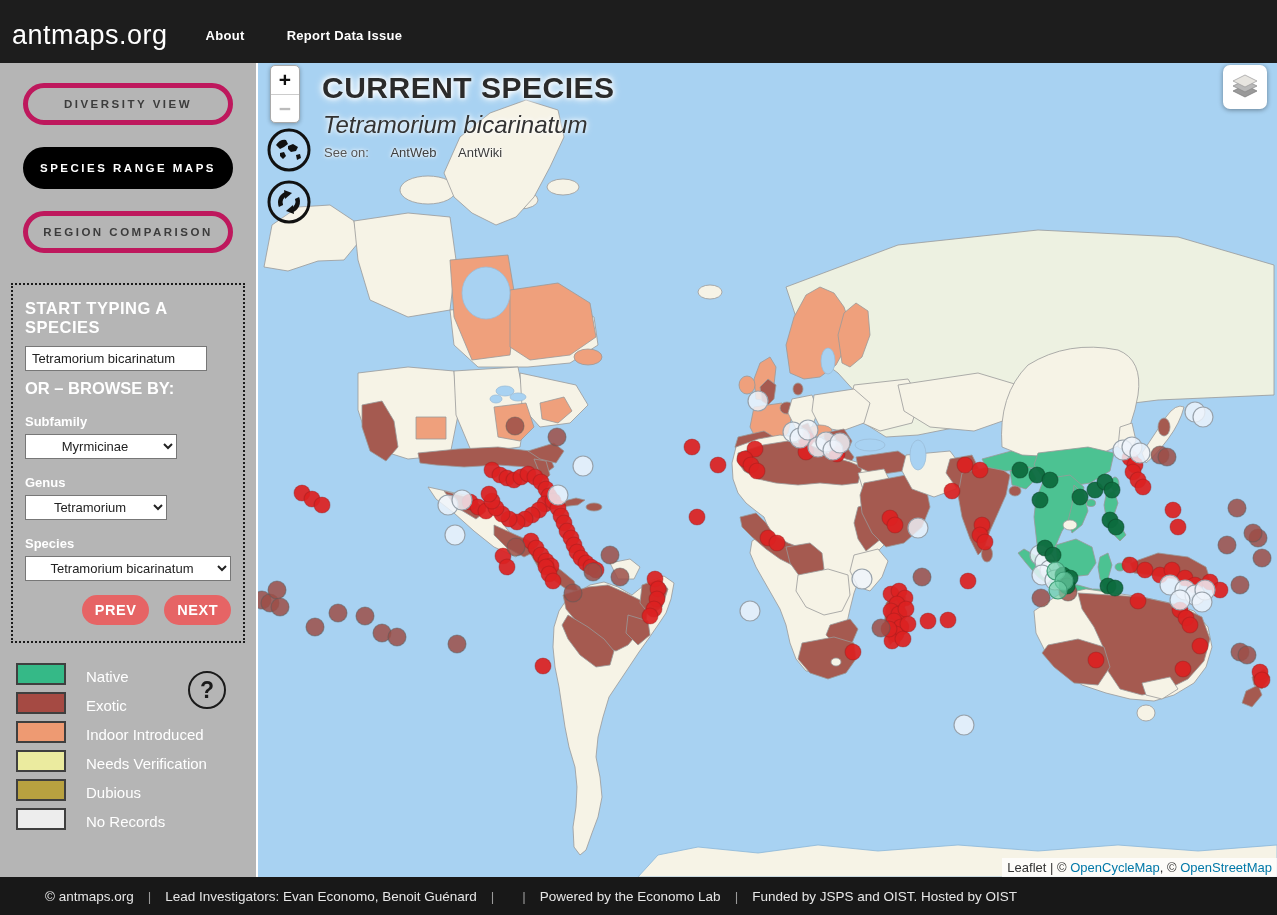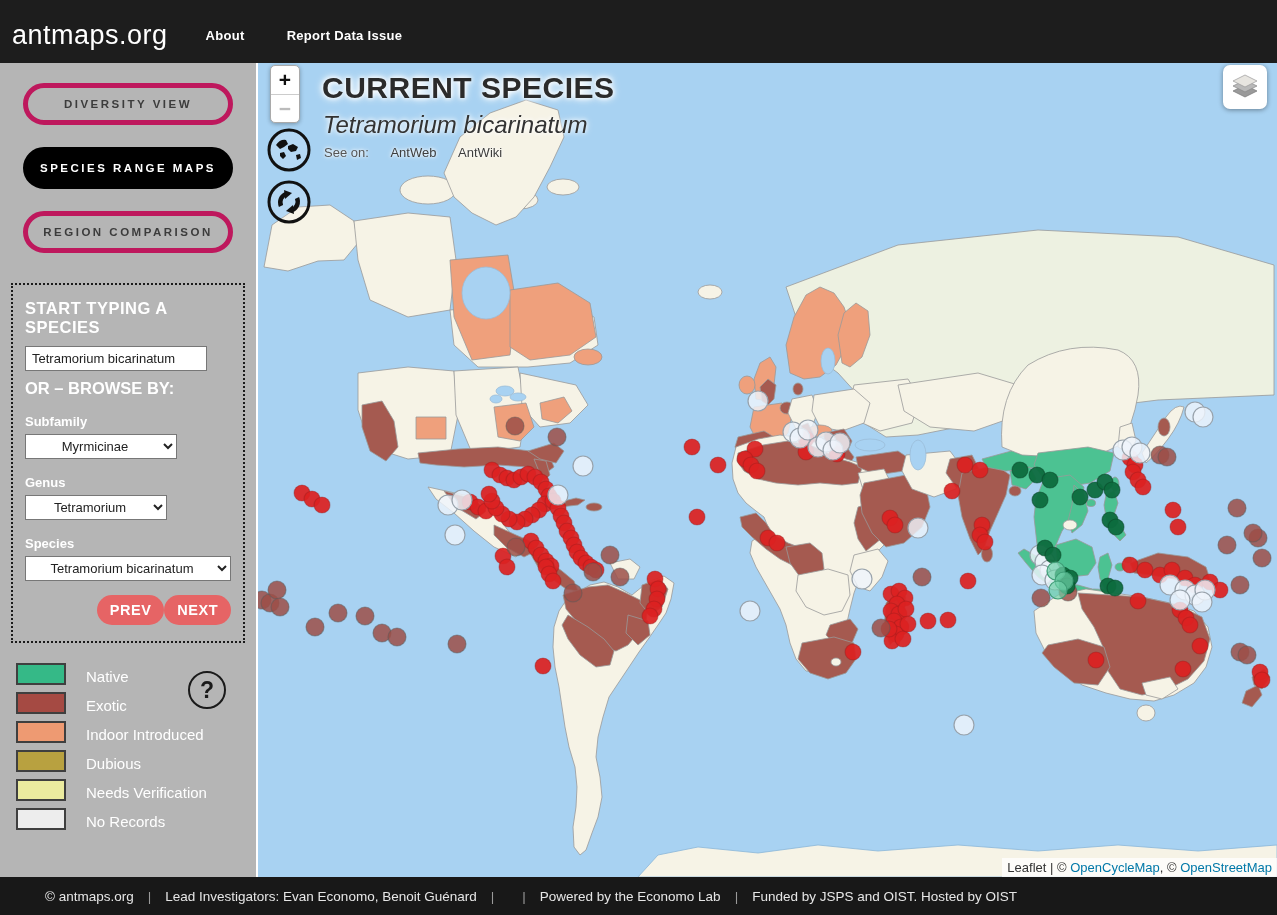--- a/index.html
+++ b/index.html
@@ -27,21 +27,21 @@
   .search-panel { width:234px; margin:30px auto 0 auto; border:2px dotted #1a1a1a;
     padding:14px 12px 16px 12px; }
   .sp-heading { color:#fff; font-size:16.5px; font-weight:700; letter-spacing:0.5px; margin-bottom:9px; }
   .sp-input { width:182px; height:25px; border:1px solid #777; background:#fff;
     font-size:13px; padding:2px 6px; font-family:"Liberation Sans",sans-serif; color:#222; }
   .sp-browse { color:#fff; font-size:16.5px; font-weight:700; margin-top:8px; margin-bottom:4px; }
   .sp-field-label { color:#fff; font-size:13px; font-weight:700; margin-top:16px; margin-bottom:5px; }
   .sp-select { height:25px; border:1px solid #777; background:#fff; font-size:13px;
     font-family:"Liberation Sans",sans-serif; color:#222;text-align:center; }
   .sel-subfamily { width:152px; } .sel-genus { width:142px; } .sel-species { width:206px; }
-  .sp-btnrow { display:flex; justify-content:flex-end; gap:0; margin-top:14px; }
+  .sp-btnrow { display:flex; justify-content:flex-end; gap:15px; margin-top:14px; }
   .pill-btn { background:#e66465; color:#fff; border:none; border-radius:17px;
     padding:7px 13px; font-size:14.5px; font-weight:700; letter-spacing:0.5px;
     font-family:"Liberation Sans",sans-serif; cursor:pointer; }
 
   .legend { margin:20px 0 0 16px; position:relative; }
   .legend-row { display:flex; align-items:flex-end; margin-bottom:7px; }
   .legend-swatch { width:50px; height:22px; border:2px solid #3f3f3f; margin-right:20px; }
   .legend-label { color:#fff; font-size:15px; }
   .help-circle { position:absolute; right:30px; top:8px; width:38px; height:38px;
     border:2.5px solid #1a1a1a; border-radius:50%; color:#1a1a1a; font-size:23px;
@@ -135,26 +135,26 @@
       </div>
       <div class="legend-row">
         <div class="legend-swatch" style="background: rgb(165, 74, 67);"></div>
         <div class="legend-label">Exotic</div>
       </div>
       <div class="legend-row">
         <div class="legend-swatch" style="background: rgb(238, 154, 114);"></div>
         <div class="legend-label">Indoor Introduced</div>
       </div>
       <div class="legend-row">
+        <div class="legend-swatch" style="background: rgb(235, 235, 159);"></div>
+        <div class="legend-label">Needs Verification</div>
+      </div>
+      <div class="legend-row">
         <div class="legend-swatch" style="background: rgb(184, 161, 64);"></div>
         <div class="legend-label">Dubious</div>
-      </div>
-      <div class="legend-row">
-        <div class="legend-swatch" style="background: rgb(235, 235, 159);"></div>
-        <div class="legend-label">Needs Verification</div>
       </div>
       <div class="legend-row">
         <div class="legend-swatch" style="background: rgb(237, 237, 237);"></div>
         <div class="legend-label">No Records</div>
       </div>
       <div class="help-circle">?</div>
     </div>
   </div>
 
   <div class="map-wrap">

